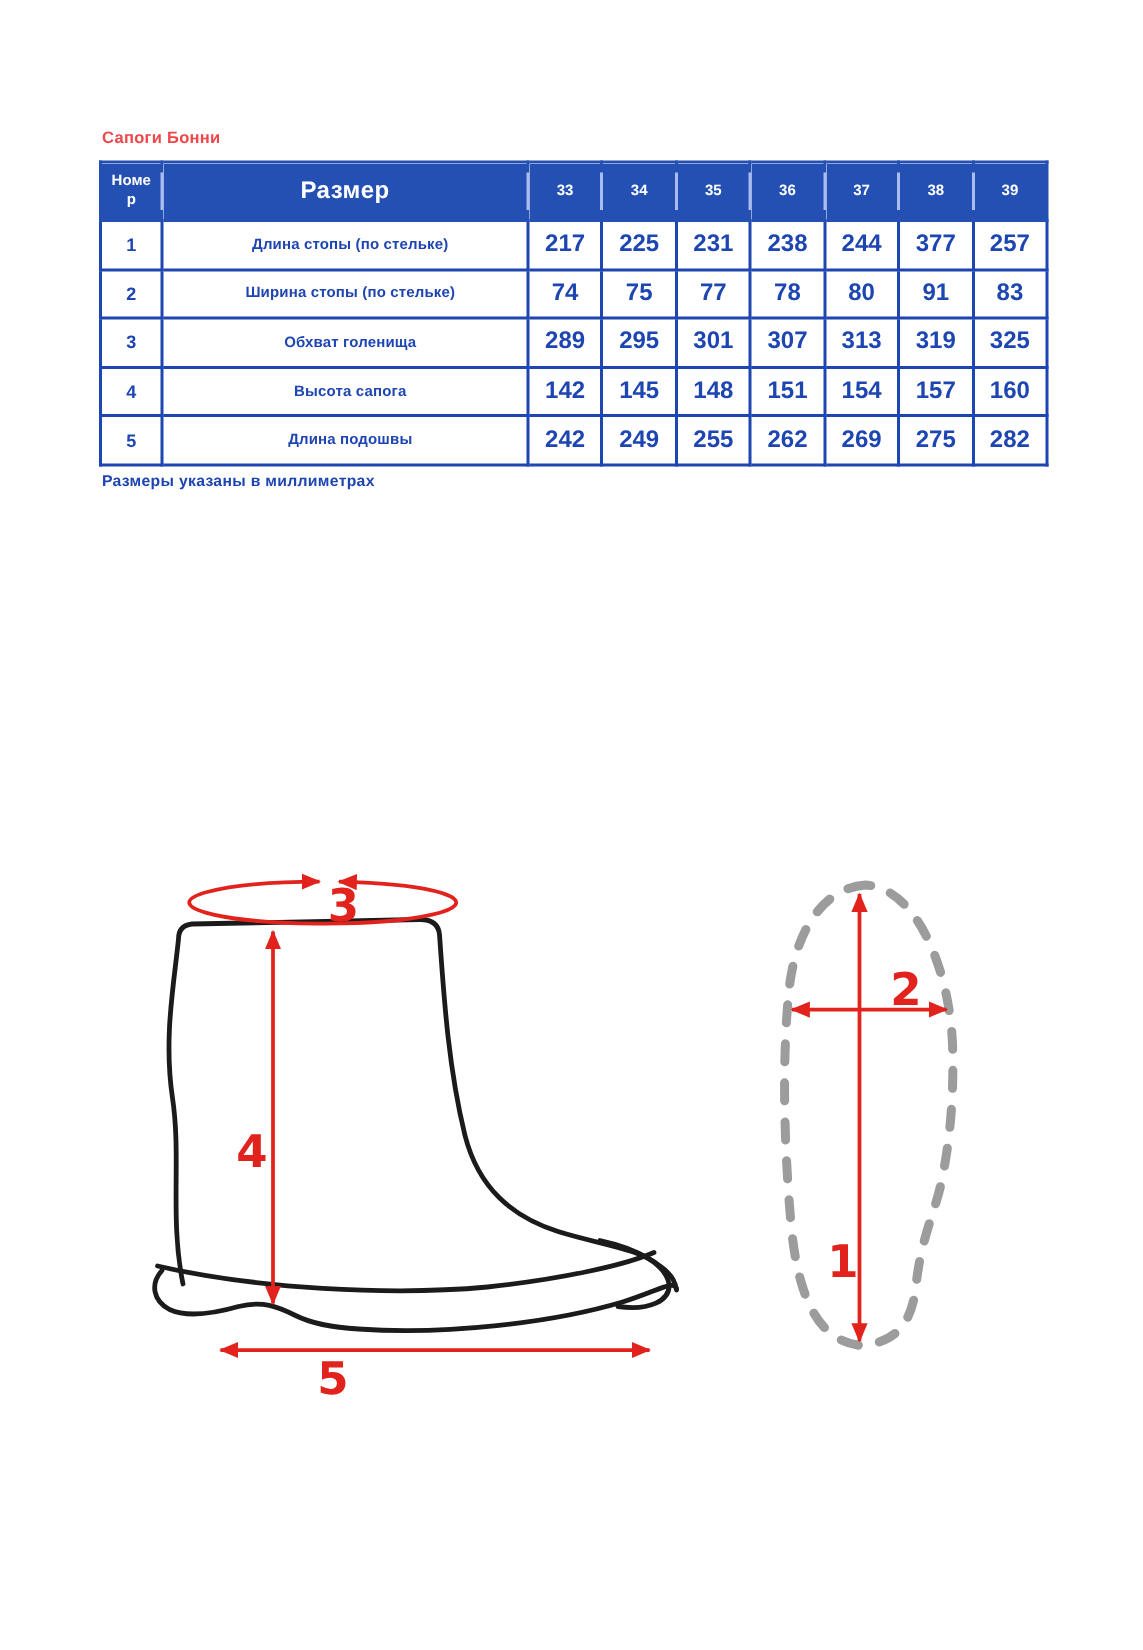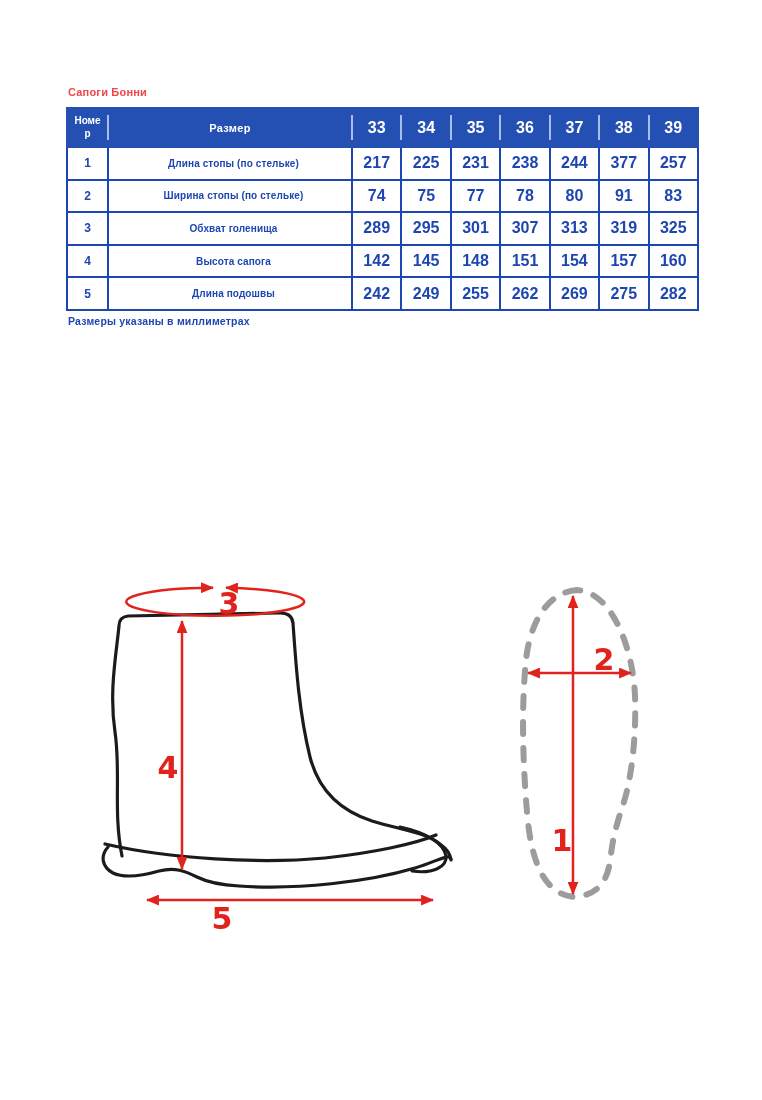--- a/index.html
+++ b/index.html
@@ -15,22 +15,22 @@
   .title{position:absolute;left:68px;top:86px;color:var(--red);
          font-size:11px;font-weight:bold;letter-spacing:.2px;}
   .tbl-wrap{position:absolute;left:66px;top:107px;width:633px;}
   table{border-collapse:collapse;table-layout:fixed;width:633px;}
   thead th{background:var(--blue-bg);color:#ffffff;font-weight:bold;
            border:2px solid var(--blue-bg);position:relative;height:33px;
            text-align:center;vertical-align:middle;}
   thead th + th::after{content:"";position:absolute;left:-2px;top:6px;bottom:6px;
            width:2px;background:var(--sep);}
   th.num-th{font-size:10px;line-height:1.25;word-break:break-all;padding:2px 4px;}
-  th.size-label-th{font-size:11px;letter-spacing:.3px;}
-  th.size-th{font-size:16px;margin-left:16px;}
+  th.size-label-th{font-size:16px;letter-spacing:.3px;}
+  th.size-th{font-size:10px;margin-left:16px;}
   tbody td{border:2px solid var(--blue);color:var(--blue);font-weight:bold;
            height:28.6px;text-align:center;vertical-align:middle;background:#fff;}
   td.num-td{font-size:12px;}
   td.label-td{text-align:center;font-size:10px;padding-left:8px;letter-spacing:.1px;}
   td.val-td{font-size:16px;margin-left:34px;}
   .footnote{position:absolute;left:68px;top:315px;color:var(--blue);
             font-size:10.5px;font-weight:bold;letter-spacing:.2px;text-align:center;}
   .diagram{position:absolute;left:100px;top:560px;}
   .dim-label{font-family:"DejaVu Sans","Liberation Sans",sans-serif;
              font-size:30px;font-weight:bold;fill:var(--arrow);}

